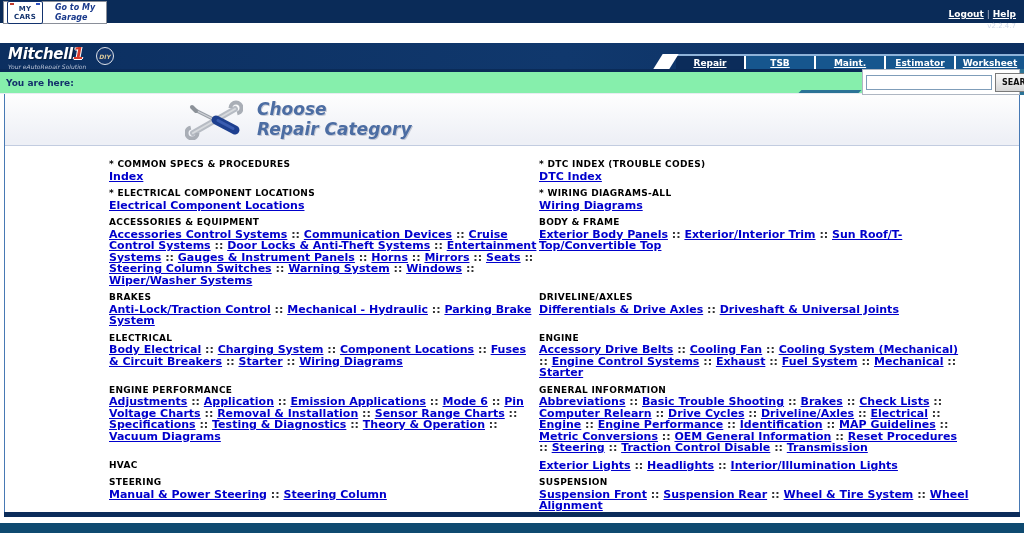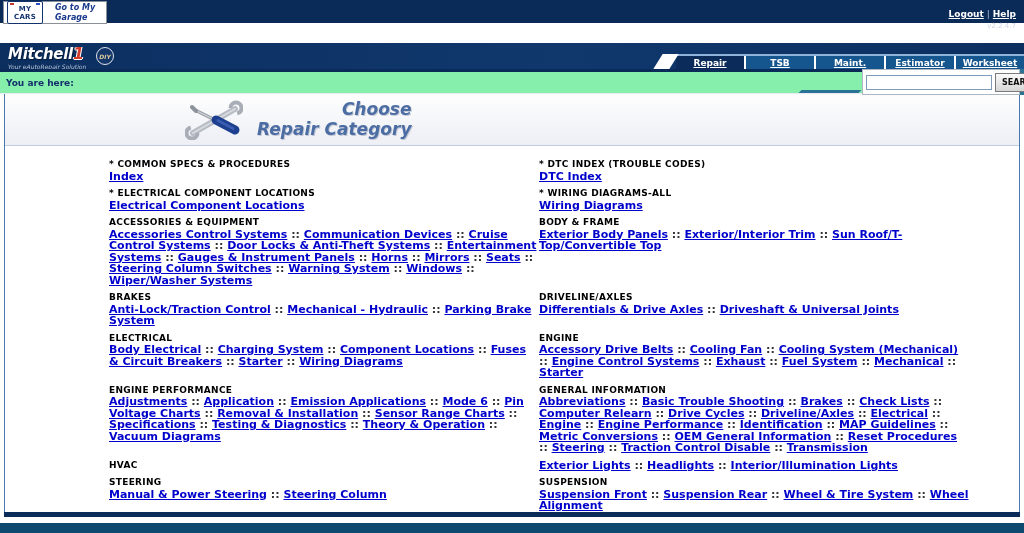--- a/index.html
+++ b/index.html
@@ -73,21 +73,21 @@
   
   .content-panel {
     margin:0 4px; height:418px; background:#fff; position:relative;
     border-left:1px solid #4779b4; border-right:1px solid #4779b4; overflow:hidden;
   }
   .title-band {
     height:52px; background:linear-gradient(180deg,#fefefe 0%,#eef0f6 90%);
     border-bottom:1px solid #c2cce0; display:flex; align-items:center; padding-left:180px; gap:14px;
   }
   .tools-icon { flex:0 0 auto; }
-  .page-title { font-size:17px; font-weight:bold; font-style:italic; color:#4c6da3; line-height:1.12; text-shadow:1px 1px 0 rgba(90,100,130,0.30);text-align:right; }
+  .page-title { font-size:17px; font-weight:bold; font-style:italic; color:#4c6da3; line-height:1.12; text-shadow:1px 1px 0 rgba(90,100,130,0.30); }
 
   .categories { padding:13px 50px 6px 104px; }
   .cat-row { display:grid; grid-template-columns:1fr 1fr; margin-bottom:6px; }
   .cat-heading { font-size:9px; font-weight:bold; color:#000; letter-spacing:0.3px; line-height:11.5px; }
   .cat-links { font-size:11px; line-height:11.5px; color:#222; }
   .cat-link { color:#0000cc; font-weight:bold; text-decoration:underline; }
   .sep { color:#333; font-weight:bold; }
 
   
   .panel-bottom-bar { height:5px; background:#0b2c5a; margin:0 4px; }

